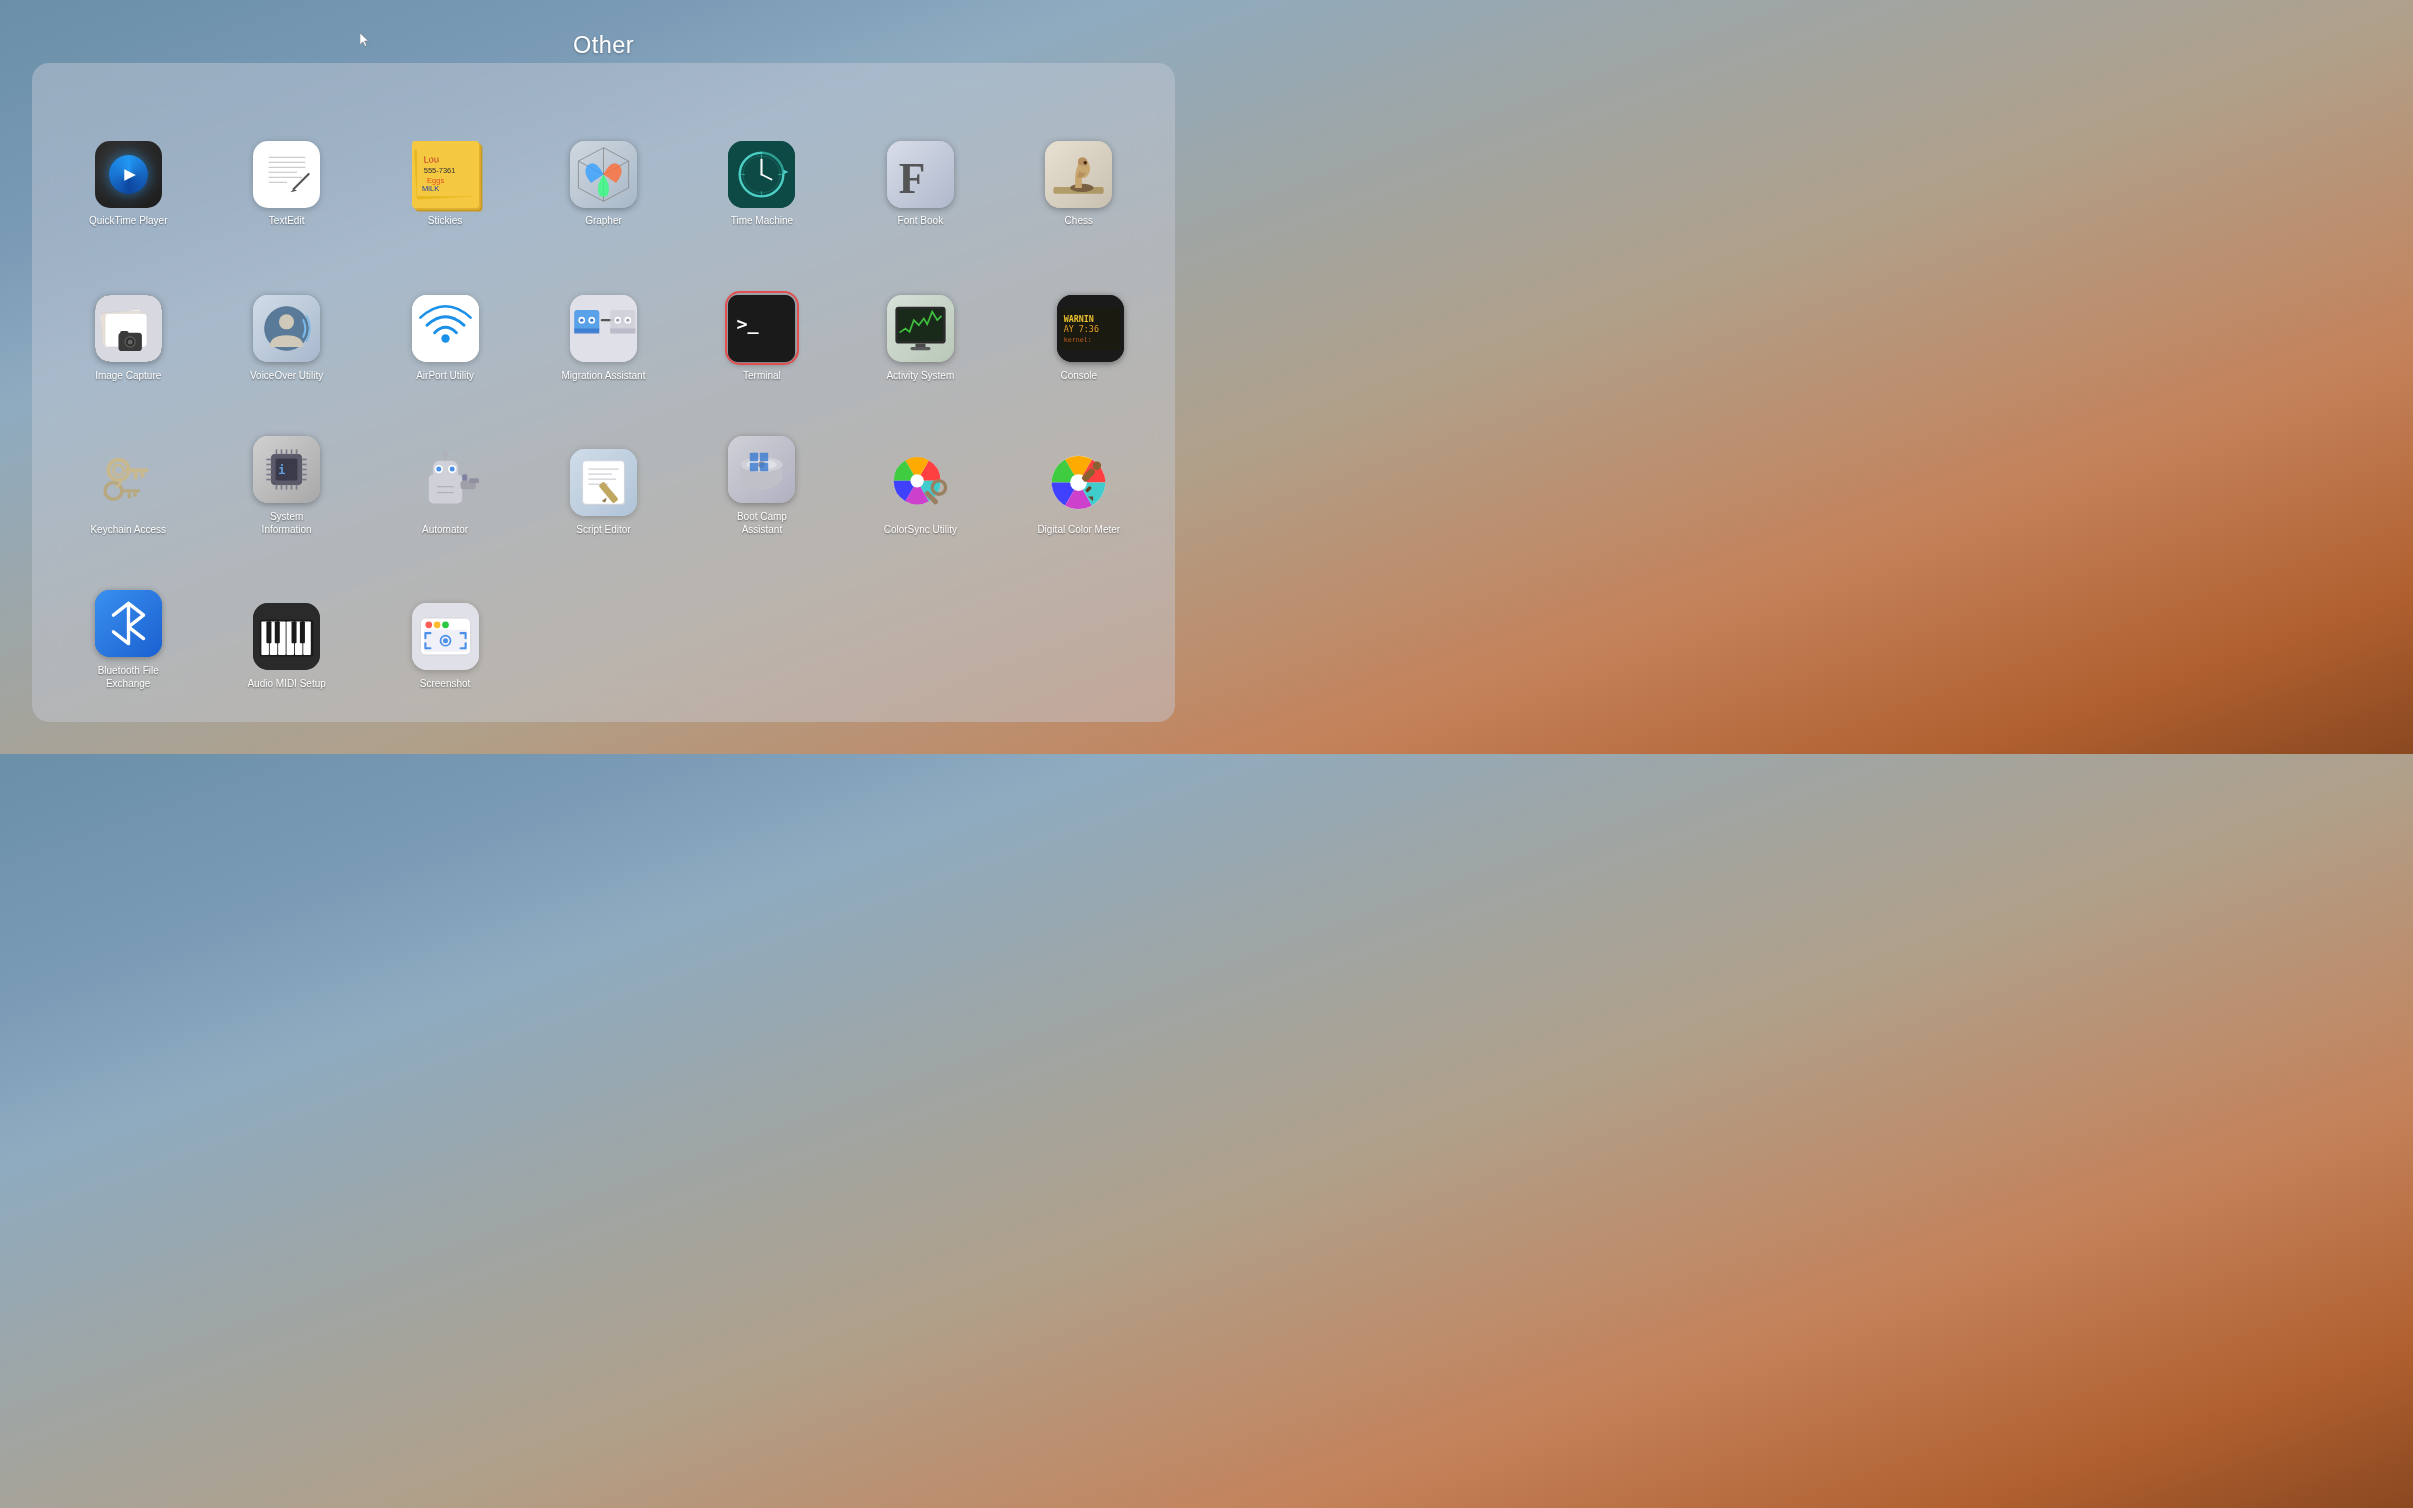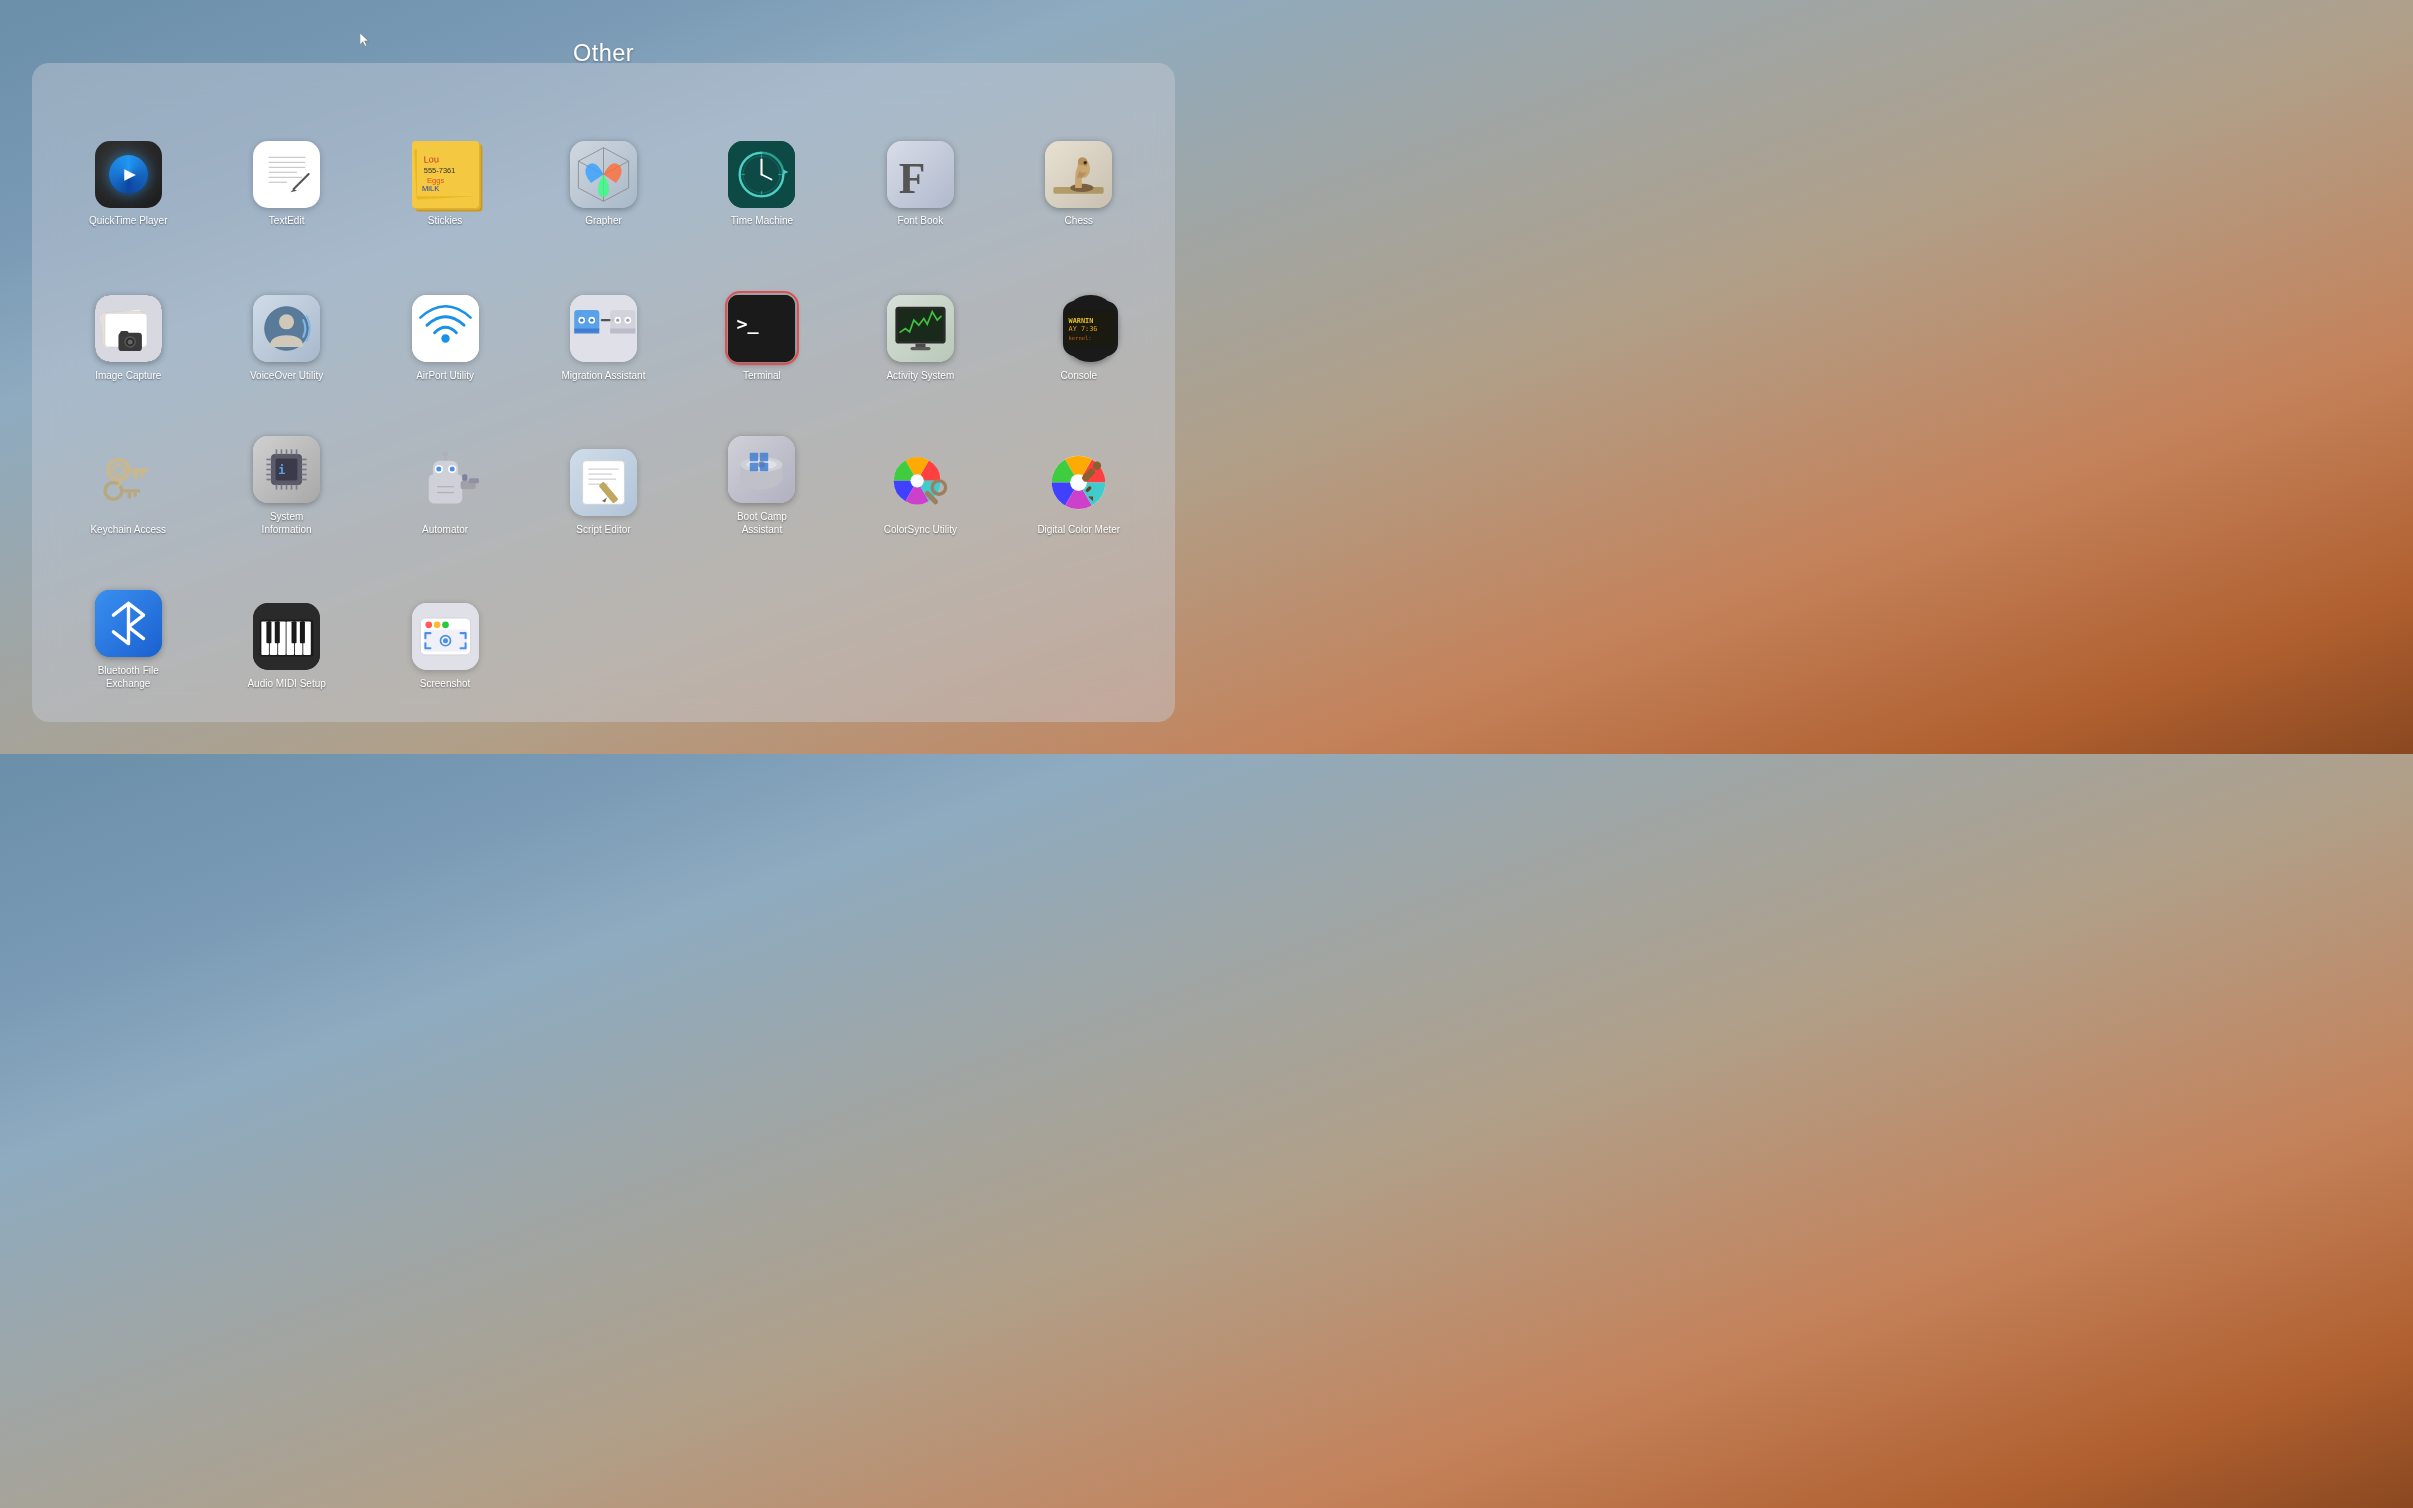--- a/index.html
+++ b/index.html
@@ -23,21 +23,21 @@
       pointer-events: none;
     }
 
     .page-title {
       text-align: center;
       color: white;
       font-size: 23.5px;
       font-weight: 300;
       letter-spacing: 0.4px;
       position: absolute;
-      top: 40px;
+      top: 32px;
       width: 100%;
       text-shadow: 0 0.8px 2.5px rgba(0,0,0,0.3);
     }
 
     .launchpad-panel {
       position: absolute;
       top: 63px;
       left: 32px;
       right: 32px;
       bottom: 32px;
@@ -213,23 +213,23 @@
     .icon-activitymonitor {
       width: 67px; height: 67px;
       background: linear-gradient(135deg, #d0d8d0, #b8c8b8);
       border-radius: 15px;
       display: flex; align-items: center; justify-content: center;
       overflow: hidden;
       box-shadow: 0 1.7px 6.7px rgba(0,0,0,0.3);
     }
 
     .icon-console {
-      width: 55px; height: 67px;
+      width: 67px; height: 67px;
       background: #1a1a1a;
-      border-radius: 27px;
+      border-radius: 15px;
       display: flex; align-items: center; justify-content: center;
       box-shadow: 0 1.7px 6.7px rgba(0,0,0,0.4);
       margin-left: 24px;
     }
 
     .icon-keychain {
       width: 67px; height: 67px;
       display: flex; align-items: center; justify-content: center;
     }
 

